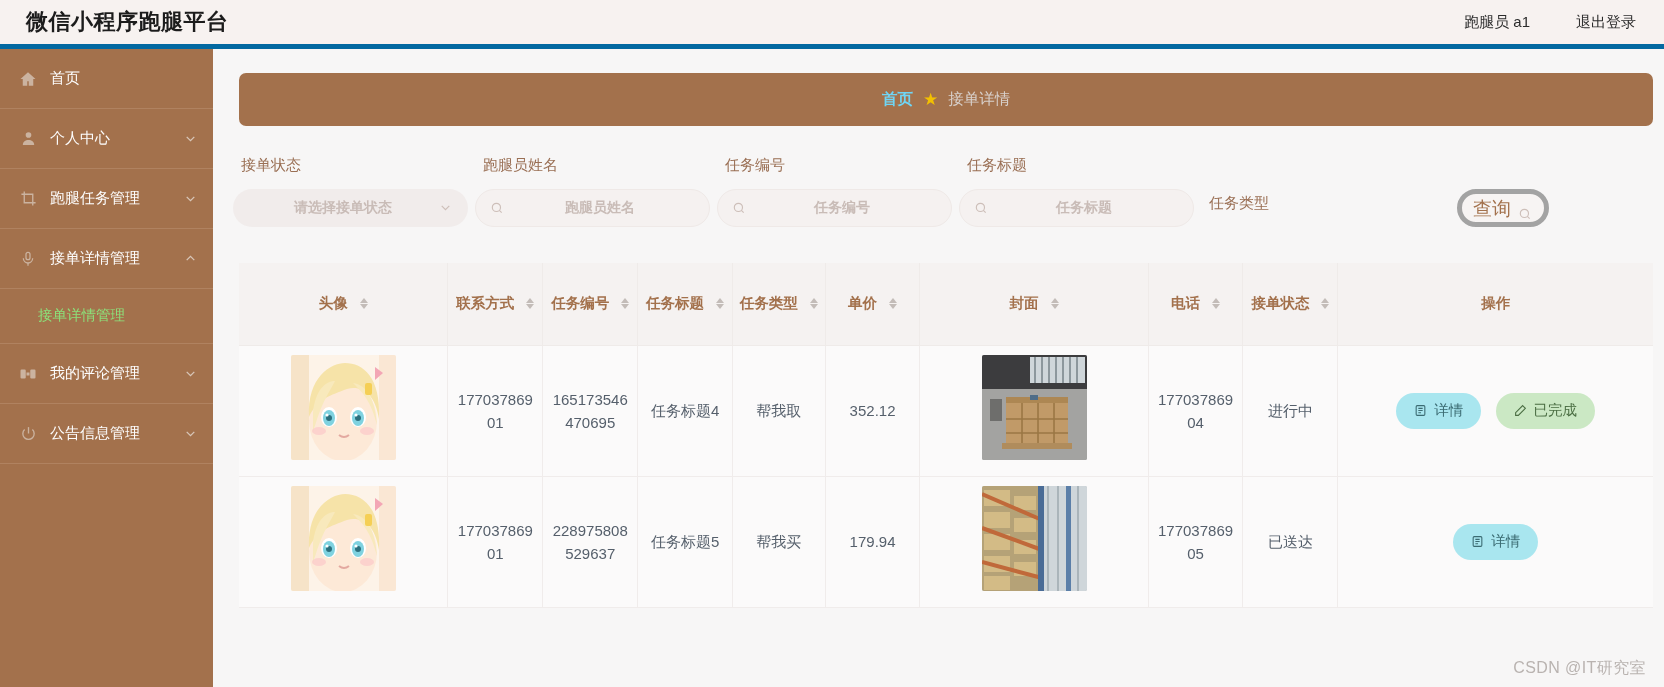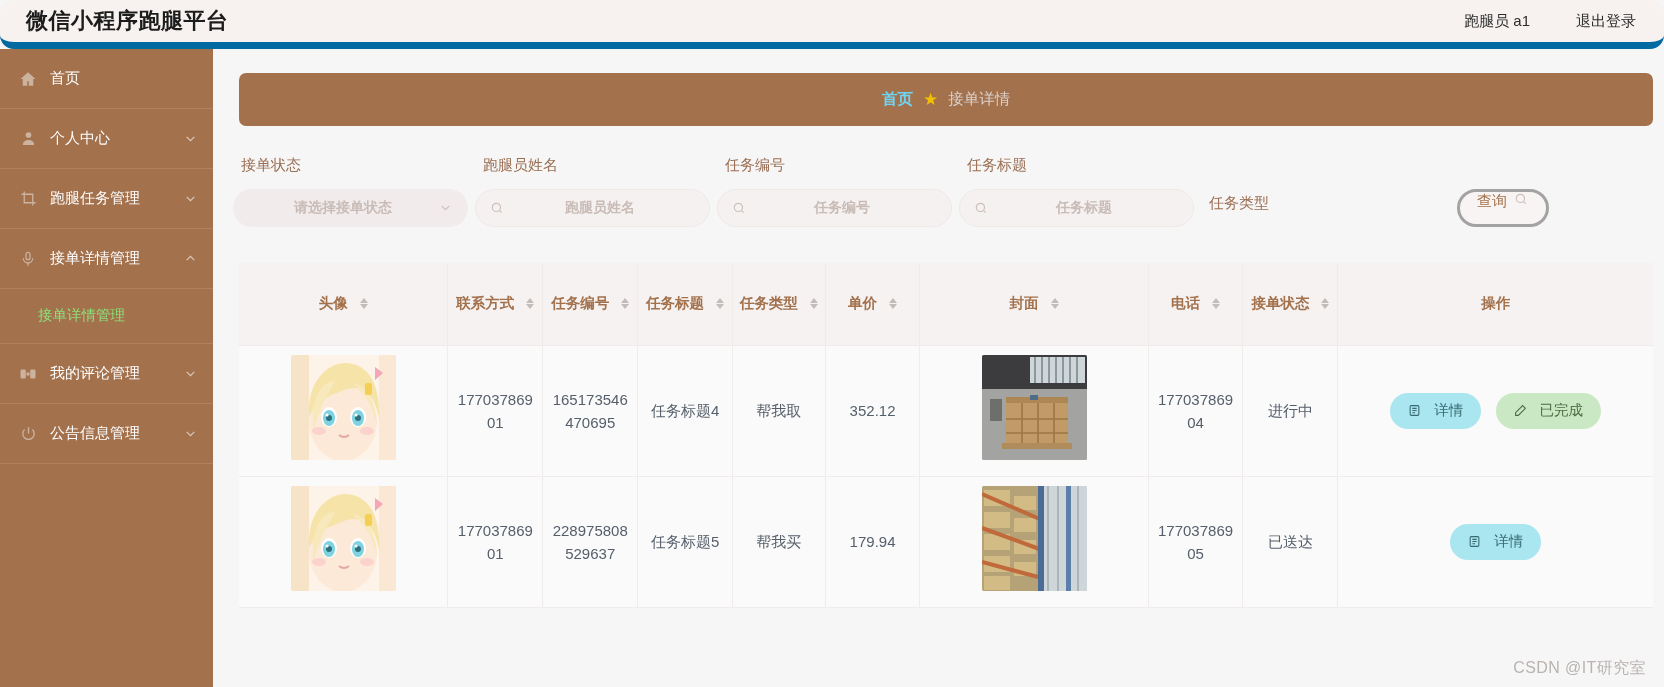--- a/index.html
+++ b/index.html
@@ -10,22 +10,21 @@
     background: #f7f5f5;
   }
   .app { position: relative; width: 1664px; height: 687px; background:#f7f6f6; }
 
   
   .topbar {
     height: 49px; width: 100%;
     background: #f7f2f0;
     display: flex; align-items: center; justify-content: space-between;
     padding: 0 28px 0 26px;
-    border-bottom: 7px solid #0369a1;
-    border-radius: 14px;
+    border-bottom: 5px solid #0369a1;
   }
   .brand {
     font-size: 22px; font-weight: bold; color: #1c1c1c; letter-spacing: .5px;
   }
   .top-right { display:flex; align-items:center; gap: 32px; }
   .top-right span { font-size: 15px; color: #2b2b2b; margin-left: 14px; }
 
   
   .sidebar {
     position: absolute; top: 49px; left: 0;
@@ -100,23 +99,23 @@
     font-weight: bold;
   }
   .ctrl.input { background: #f5f1f0; border: 1px solid #efe9e7; }
   .ctrl .ph { flex: 1 1 auto; text-align: center; color: #c9bcb7; }
   .ctrl.select .ph { text-align: center; }
   .mini-ico { width: 15px; height: 15px; color: #cdbfb9; display:inline-flex; }
   .mini-ico svg { display:block; }
   .query-wrap { margin-left: 14px; padding-bottom: 0; }
   .query-btn {
     width: 92px; height: 38px; border-radius: 19px;
-    background: #f7f4f3; border: 3px solid #a3a3a3;
-    display: flex; align-items: flex-start; justify-content: center; gap: 7px;
-    color: #a3714c; font-size: 15px; cursor: pointer;
+    background: #f7f4f3; border: 5px solid #a3a3a3;
+    display: flex; align-items: flex-end; justify-content: center; gap: 7px;
+    color: #a3714c; font-size: 19px; cursor: pointer;
   }
 
   
   .table-wrap {
     margin: 36px 0 0 26px;
     width: 1414px;
     background: #fbfafa;
   }
   table { border-collapse: collapse; width: 1414px; table-layout: fixed; }
   thead th {
@@ -148,21 +147,21 @@
   tbody tr { height: 131px; }
 
   .avatar-img, .cover-img {
     width: 105px; height: 105px; display: inline-block;
     border-radius: 2px; overflow: hidden;
   }
   .avatar-img svg, .cover-img svg { display:block; }
 
   .act-cell { white-space: nowrap; }
   .btn {
-    display: inline-flex; align-items: center; justify-content: center; gap: 12px;
+    display: inline-flex; align-items: center; justify-content: center; gap: 6px;
     height: 36px; padding: 0 18px; border-radius: 18px;
     font-size: 14.5px; cursor: pointer; margin: 0 5px;
     border: none;
   }
   .btn-detail { background: #a9e6ef; color: #3b6b72; }
   .btn-done { background: #cbe8c4; color: #4b6e43; }
   .btn .bico { width: 14px; height: 14px; display:inline-flex; }
   .btn .bico svg { display:block; }
 
   .watermark {

